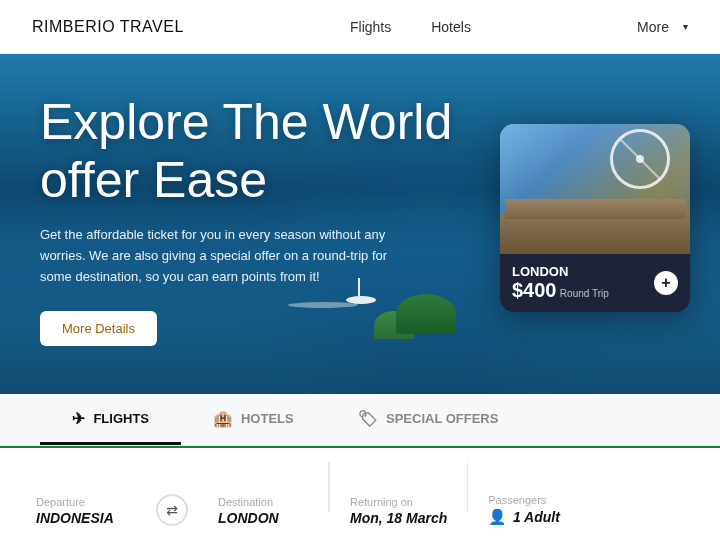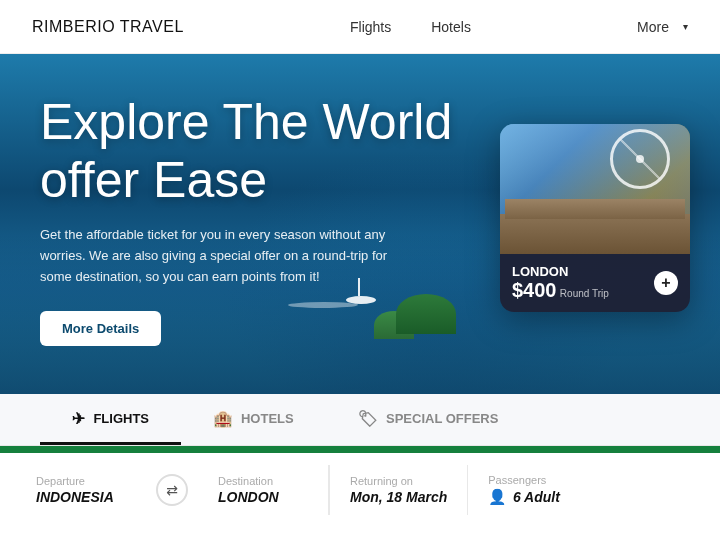--- a/index.html
+++ b/index.html
@@ -76,21 +76,21 @@
       text-shadow: 0 2px 8px rgba(0,0,0,0.3);
       max-width: 480px;
     }
     .hero-subtitle {
       font-size: 13px; color: rgba(255,255,255,0.9); margin-top: 16px;
       max-width: 380px; line-height: 1.6;
     }
     .hero-btn {
       margin-top: 24px;
       display: inline-block; padding: 10px 22px;
-      background: #fff; color: #0c4a6e; font-size: 13px; font-weight: 700;
+      background: #fff; color: #a16207; font-size: 13px; font-weight: 400;
       border-radius: 6px; cursor: pointer; border: none;
     }
 
     
     .hero-card {
       position: absolute; top: 70px; right: 30px;
       width: 190px; border-radius: 14px; overflow: hidden;
       box-shadow: 0 8px 32px rgba(0,0,0,0.35);
       z-index: 5;
     }
@@ -168,22 +168,22 @@
     .tab {
       display: flex; align-items: center; gap: 8px;
       padding: 0 32px; cursor: pointer; font-size: 13px; font-weight: 600;
       color: #888; border-bottom: 3px solid transparent; white-space: nowrap;
     }
     .tab.active { color: #111; border-bottom-color: #111; }
     .tab-icon { font-size: 16px; }
 
     
     .search-bar {
-      background: #fff; border-top: 7px solid #15803d;
-      display: flex; align-items: center; height: 80px;
+      background: #fff; border-top: 2px solid #15803d;
+      display: flex; align-items: flex-end; height: 80px;
       padding: 0 16px;
     }
     .search-field {
       display: flex; flex-direction: column; justify-content: center;
       padding: 0 20px; min-width: 130px; cursor: pointer;
     }
     .search-field-label { font-size: 11px; color: #aaa; margin-bottom: 2px; }
     .search-field-value { font-size: 14px; font-weight: 700; color: #111; font-style: italic; }
     .search-divider {
       width: 1px; background: #e8e8e8; align-self: center; height: 50px;
@@ -293,16 +293,16 @@
     <span class="search-field-label">Returning on</span>
     <span class="search-field-value">Mon, 18 March</span>
   </div>
 
   <div class="search-divider"></div>
 
   <div class="search-field search-field-pax">
     <span class="search-field-label">Passengers</span>
     <div class="search-field-pax-inner">
       <span class="pax-icon">👤</span>
-      <span class="search-field-value">6 Adult</span>
+      <span class="search-field-value">1 Adult</span>
     </div>
   </div>
 </div>
 
 </body></html>

